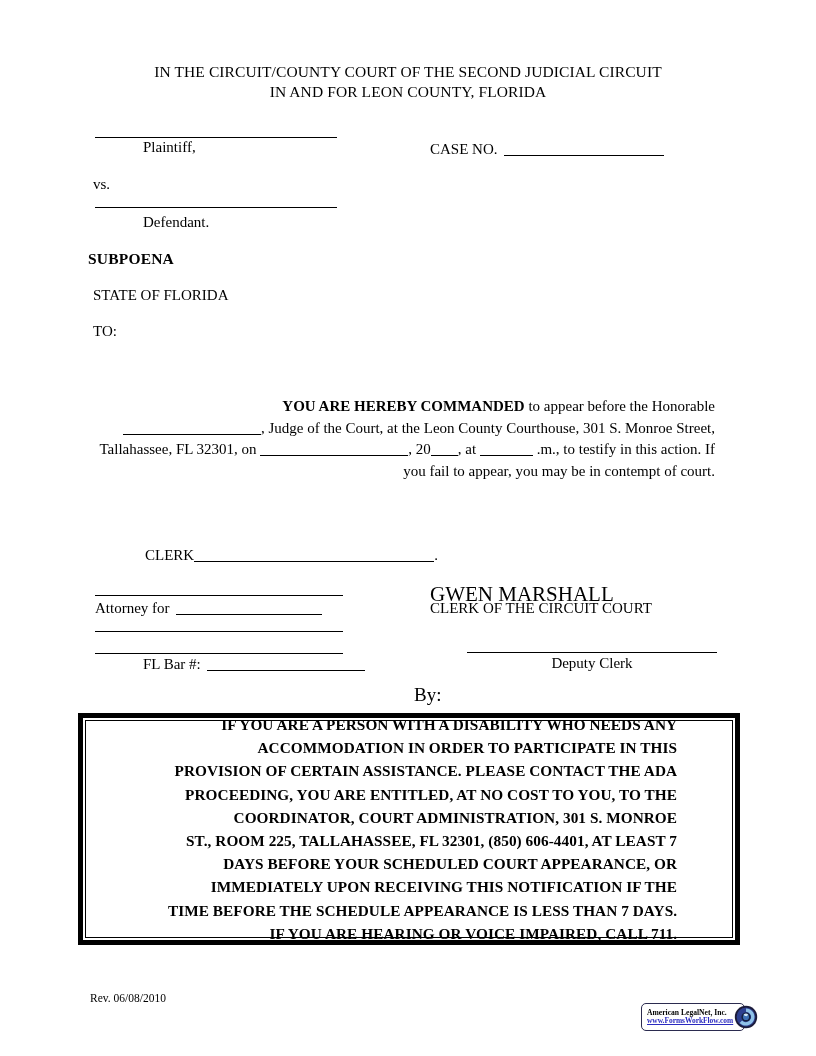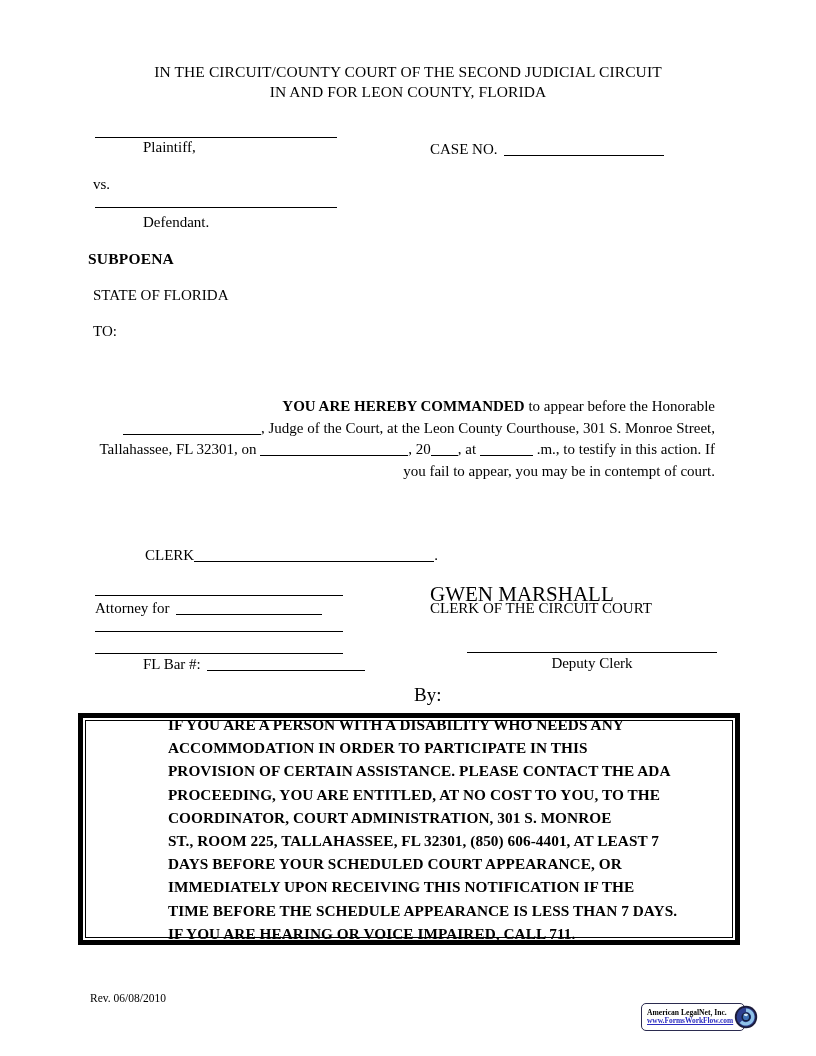--- a/index.html
+++ b/index.html
@@ -158,21 +158,21 @@
     border: 1px solid #000;
     box-sizing: border-box;
     display: flex;
     align-items: center;
     justify-content: center;
   }
   .ada-text {
     font-size: 15.3px;
     font-weight: bold;
     line-height: 23.2px;
-    text-align: left;
+    text-align: right;
     padding: 0 8px;
     letter-spacing: .05px;
     margin-left: 27px;
   }
   .ada-text div { white-space: nowrap; }
 
   
   .rev-note {
     position: absolute;
     left: 90px;

